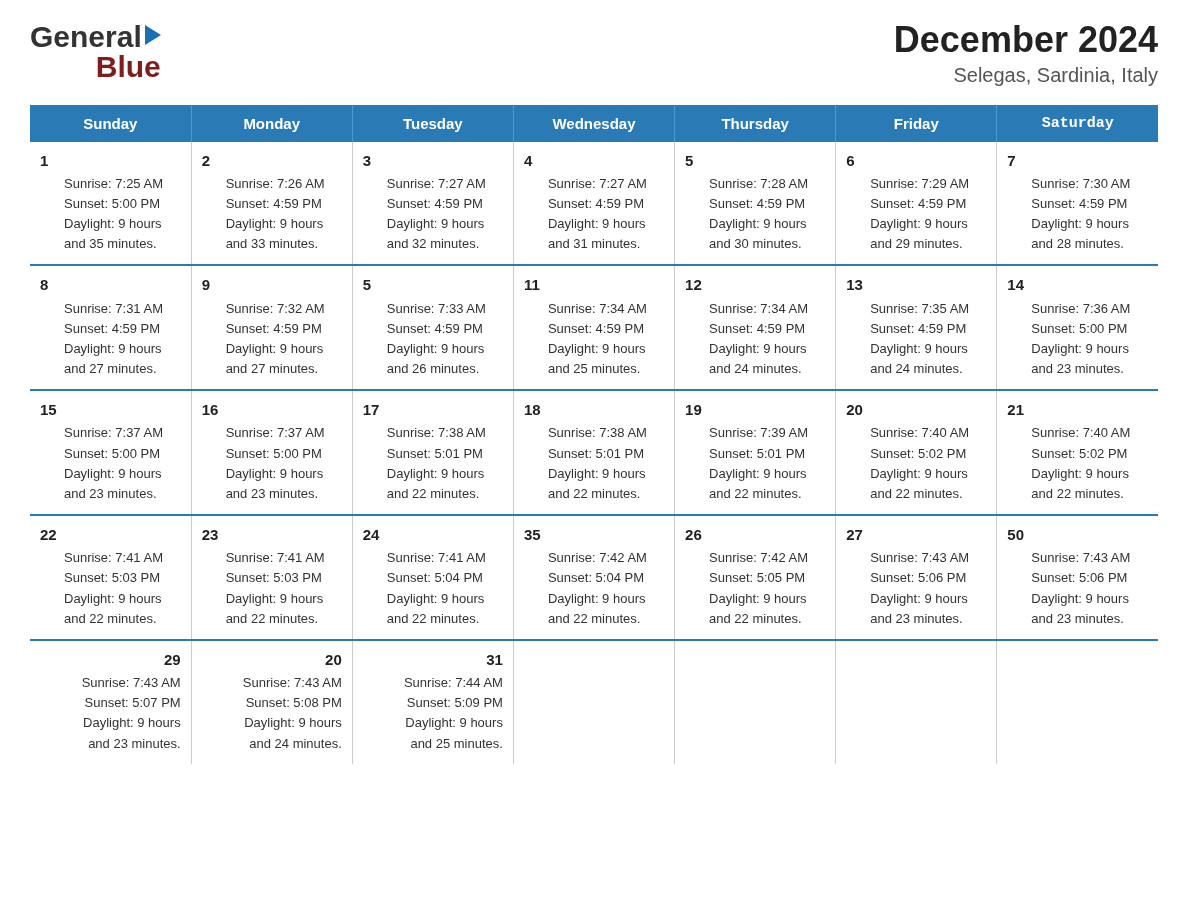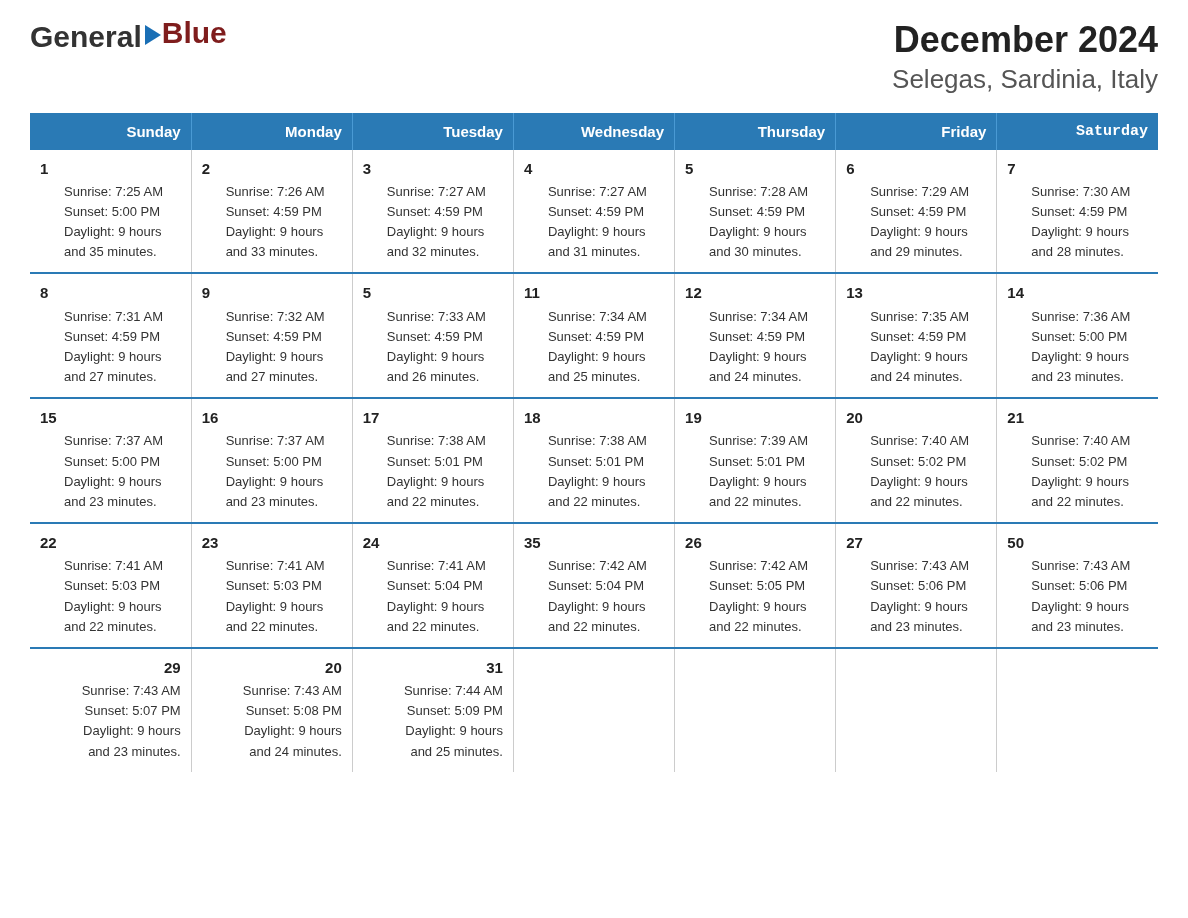--- a/index.html
+++ b/index.html
@@ -11,47 +11,47 @@
       padding: 20px 30px;
     }
     .header {
       display: flex;
       justify-content: space-between;
       align-items: flex-start;
       margin-bottom: 18px;
     }
     .logo {
       display: flex;
-      flex-direction: row;
-      align-items: flex-start;
+      flex-direction: column;
+      align-items: flex-end;
     }
     .title-block {
       text-align: right;
     }
     .main-title {
       font-size: 36px;
       font-weight: bold;
       color: #222;
       line-height: 1.1;
     }
     .subtitle {
-      font-size: 26px;
+      font-size: 20px;
       color: #555;
       margin-top: 4px;
     }
     table {
       width: 100%;
       border-collapse: collapse;
       font-size: 13.5px;
     }
     thead tr th {
       background-color: #2a7ab5;
       color: #fff;
       padding: 10px 10px;
-      text-align: right;
+      text-align: center;
       font-size: 15px;
       font-weight: 600;
       border-right: 1px solid #4a9ad4;
     }
     thead tr th:last-child { border-right: none; font-family: Liberation Mono, monospace; }
     tbody tr td {
       border-right: 1px solid #ccc;
       border-bottom: 2px solid #2a7ab5;
       padding: 7px 10px 10px 10px;
       vertical-align: top;

